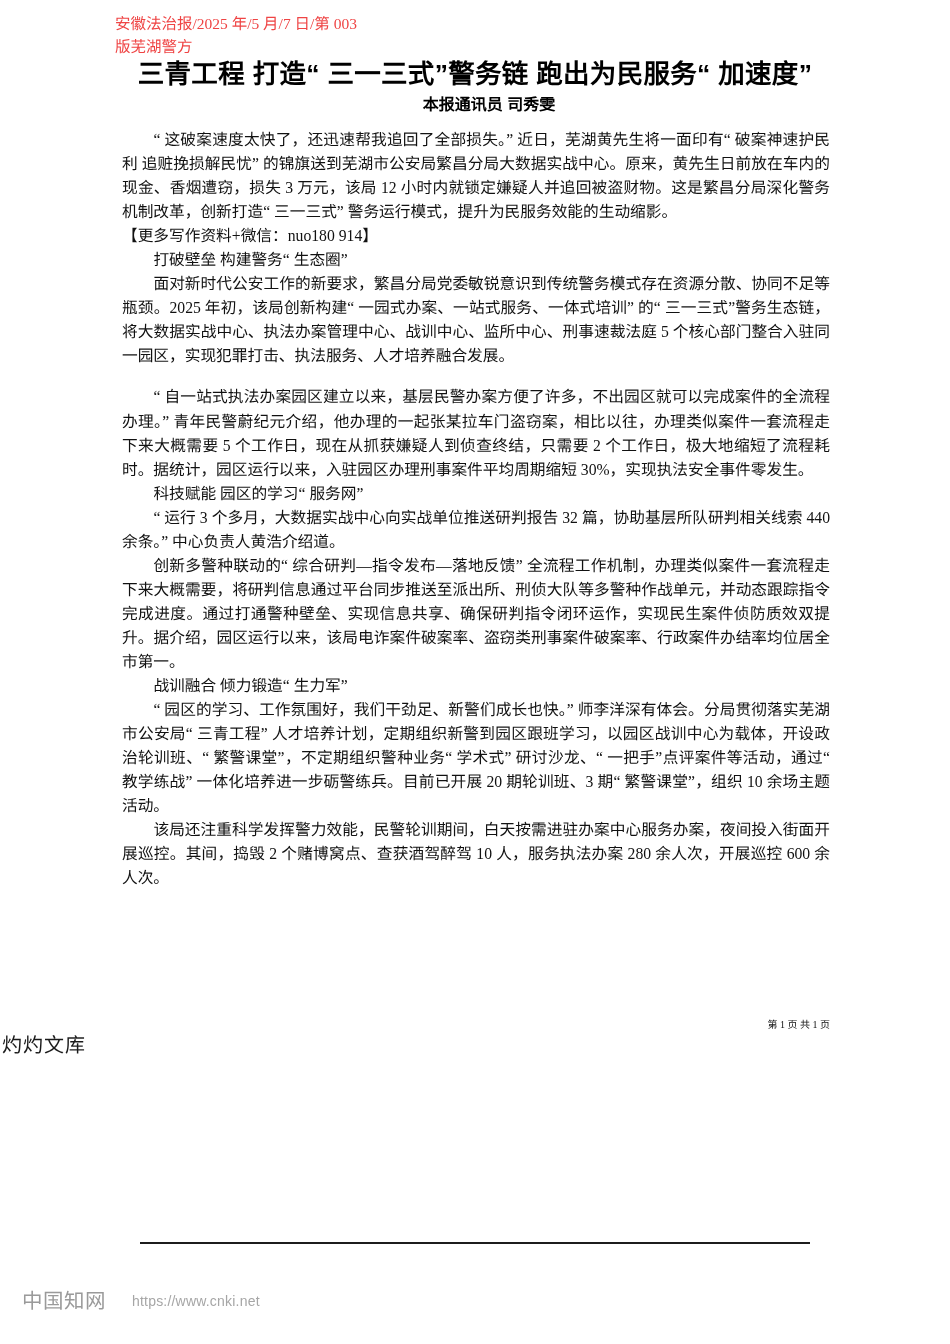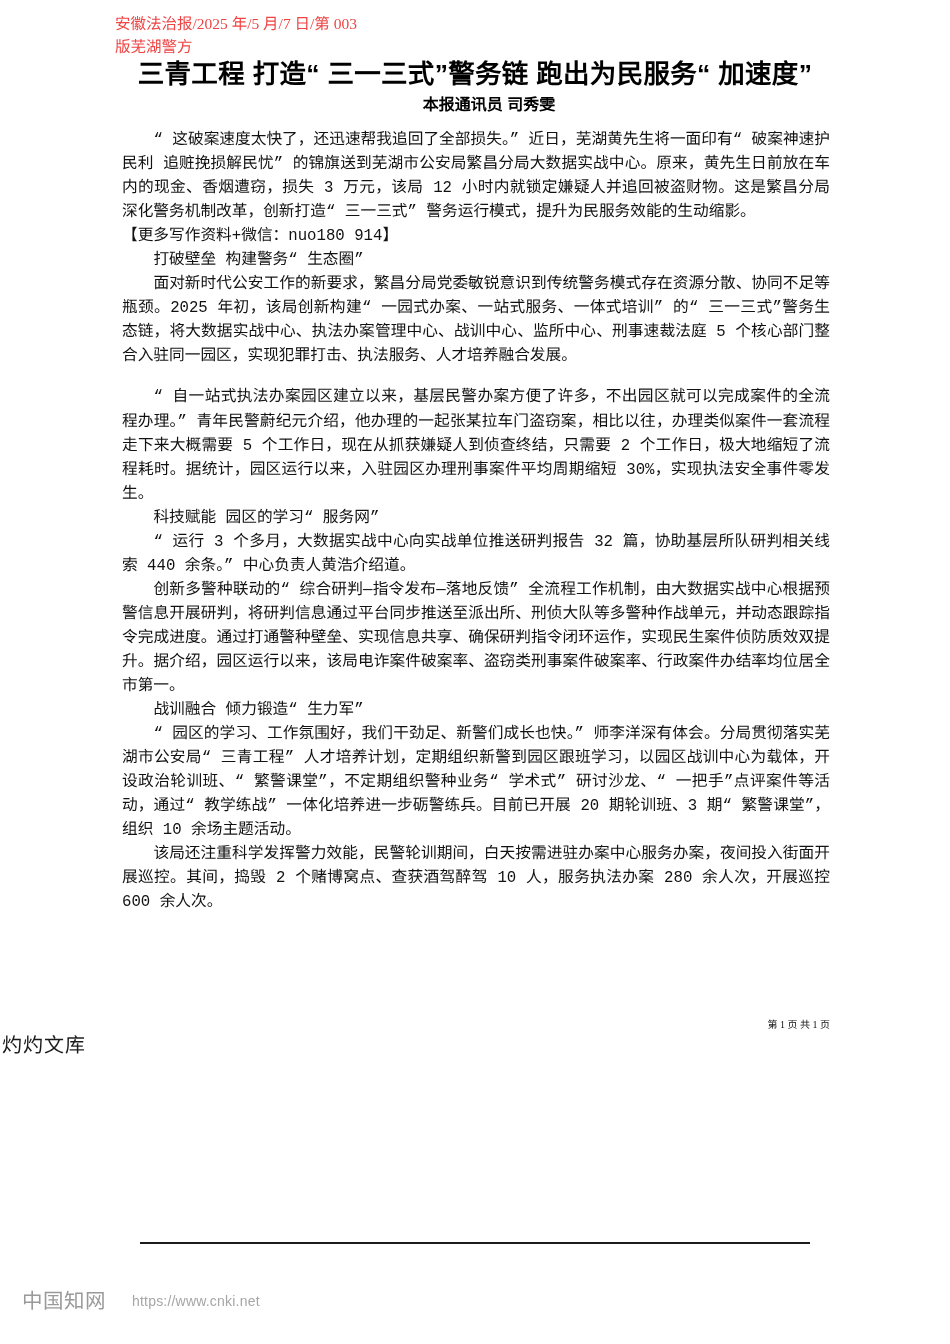--- a/index.html
+++ b/index.html
@@ -71,21 +71,20 @@
   .body-col {
     position: absolute;
     left: 122px;
     top: 128px;
     width: 708px;
     font-size: 15.7px;
     line-height: 24.05px;
     text-align: justify;
     text-justify: inter-character;
     color: #111;
-    font-family: Liberation Mono, monospace;
   }
   .para {
     margin: 0;
     text-indent: 2em;
     text-align: justify;
     text-justify: inter-character;
     word-break: break-all;
   }
   .para.noindent { text-indent: 0; }
   .para.gap { margin-top: 17px; }
@@ -162,21 +161,21 @@
   <div class="byline">本报通讯员  司秀雯</div>
 
   <div class="body-col">
     <p class="para">“ 这破案速度太快了，还迅速帮我追回了全部损失。” 近日，芜湖黄先生将一面印有“ 破案神速护民利 追赃挽损解民忧” 的锦旗送到芜湖市公安局繁昌分局大数据实战中心。原来，黄先生日前放在车内的现金、香烟遭窃，损失 3 万元，该局 12 小时内就锁定嫌疑人并追回被盗财物。这是繁昌分局深化警务机制改革，创新打造“ 三一三式” 警务运行模式，提升为民服务效能的生动缩影。</p>
     <p class="para noindent">【更多写作资料+微信：nuo180 914】</p>
     <p class="para">打破壁垒 构建警务“ 生态圈”</p>
     <p class="para">面对新时代公安工作的新要求，繁昌分局党委敏锐意识到传统警务模式存在资源分散、协同不足等瓶颈。2025 年初，该局创新构建“ 一园式办案、一站式服务、一体式培训” 的“ 三一三式”警务生态链，将大数据实战中心、执法办案管理中心、战训中心、监所中心、刑事速裁法庭 5 个核心部门整合入驻同一园区，实现犯罪打击、执法服务、人才培养融合发展。</p>
     <p class="para gap">“ 自一站式执法办案园区建立以来，基层民警办案方便了许多，不出园区就可以完成案件的全流程办理。” 青年民警蔚纪元介绍，他办理的一起张某拉车门盗窃案，相比以往，办理类似案件一套流程走下来大概需要 5 个工作日，现在从抓获嫌疑人到侦查终结，只需要 2 个工作日，极大地缩短了流程耗时。据统计，园区运行以来，入驻园区办理刑事案件平均周期缩短 30%，实现执法安全事件零发生。</p>
     <p class="para">科技赋能 园区的学习“ 服务网”</p>
     <p class="para">“ 运行 3 个多月，大数据实战中心向实战单位推送研判报告 32 篇，协助基层所队研判相关线索 440 余条。” 中心负责人黄浩介绍道。</p>
-    <p class="para">创新多警种联动的“ 综合研判—指令发布—落地反馈” 全流程工作机制，由大数据实战中心根据预警信息开展研判，将研判信息通过平台同步推送至派出所、刑侦大队等多警种作战单元，并动态跟踪指令完成进度。通过打通警种壁垒、实现信息共享、确保研判指令闭环运作，实现民生案件侦防质效双提升。据介绍，园区运行以来，该局电诈案件破案率、盗窃类刑事案件破案率、行政案件办结率均位居全市第一。</p>
+    <p class="para">创新多警种联动的“ 综合研判—指令发布—落地反馈” 全流程工作机制，办理类似案件一套流程走下来大概需要，将研判信息通过平台同步推送至派出所、刑侦大队等多警种作战单元，并动态跟踪指令完成进度。通过打通警种壁垒、实现信息共享、确保研判指令闭环运作，实现民生案件侦防质效双提升。据介绍，园区运行以来，该局电诈案件破案率、盗窃类刑事案件破案率、行政案件办结率均位居全市第一。</p>
     <p class="para">战训融合 倾力锻造“ 生力军”</p>
     <p class="para">“ 园区的学习、工作氛围好，我们干劲足、新警们成长也快。” 师李洋深有体会。分局贯彻落实芜湖市公安局“ 三青工程” 人才培养计划，定期组织新警到园区跟班学习，以园区战训中心为载体，开设政治轮训班、“ 繁警课堂”，不定期组织警种业务“ 学术式” 研讨沙龙、“ 一把手”点评案件等活动，通过“ 教学练战” 一体化培养进一步砺警练兵。目前已开展 20 期轮训班、3 期“ 繁警课堂”，组织 10 余场主题活动。</p>
     <p class="para">该局还注重科学发挥警力效能，民警轮训期间，白天按需进驻办案中心服务办案，夜间投入街面开展巡控。其间，捣毁 2 个赌博窝点、查获酒驾醉驾 10 人，服务执法办案 280 余人次，开展巡控 600 余人次。</p>
   </div>
 
   <div class="page-number">第 1 页 共 1 页</div>
 
   <div class="lib-watermark">灼灼文库</div>
 
   <div class="bottom-rule"></div>

